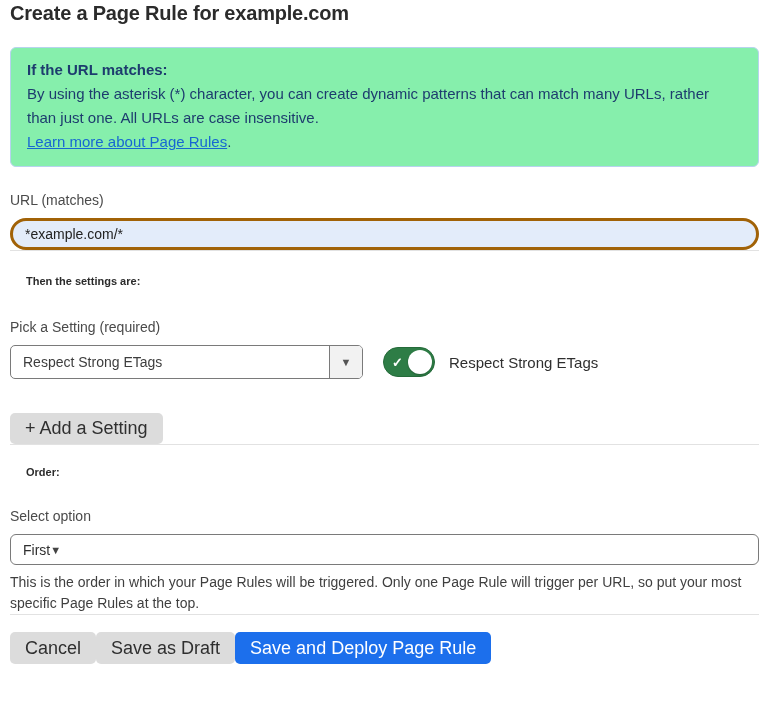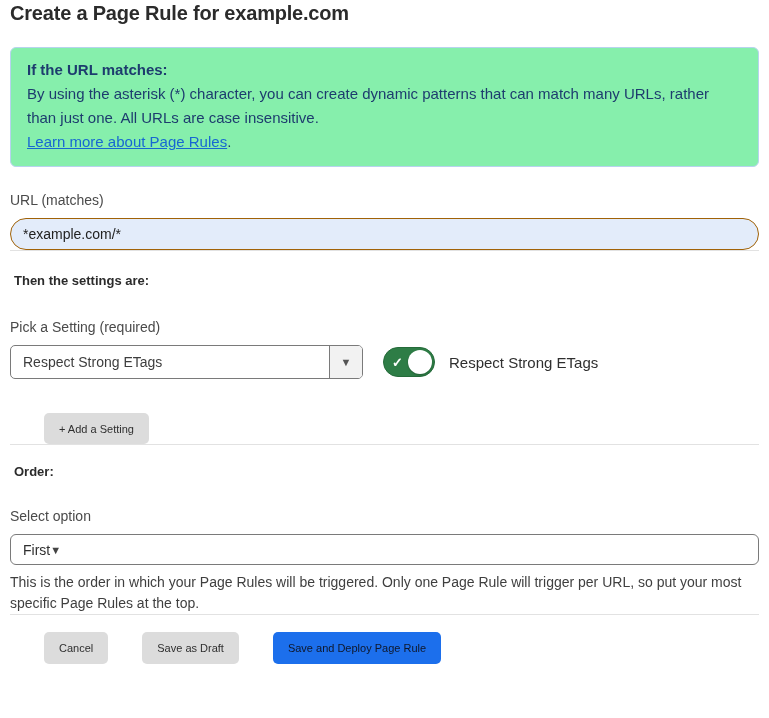--- a/index.html
+++ b/index.html
@@ -45,41 +45,41 @@
     line-height: 18px;
   }
   .label-url { margin-top: 24px; }
 
   .url-input {
     display: block;
     width: 749px;
     height: 32px;
     margin-top: 9px;
     background: #e3ecfa;
-    border: 1px solid #a16207;
+    border: 3px solid #a16207;
     border-radius: 16px;
     padding: 0 12px;
     font-family: "Liberation Sans", sans-serif;
     font-size: 14px;
     color: #222222;
     outline: none;
   }
 
   hr.divider {
     border: none;
     border-top: 1px solid #e2e2e2;
     margin: 0;
   }
   .divider-1 { margin-top: 37px; }
   .divider-2 { margin-top: 18px; }
   .divider-3 { margin-top: 15px; }
 
   .section-heading {
-    margin: 4px;
-    font-size: 13px;
+    margin: 16px;
+    font-size: 11px;
     font-weight: 700;
     color: #2b2b2b;
     line-height: 20px;
   }
   .heading-settings { margin-top: 20px; }
   .heading-order { margin-top: 17px; }
 
   .label-picker { margin-top: 27px; }
   .label-order-select { margin-top: 25px; }
 
@@ -156,28 +156,27 @@
     color: #2f2f2f;
   }
 
   .btn {
     display: inline-flex;
     align-items: center;
     justify-content: center;
     border: none;
     border-radius: 5px;
     font-family: "Liberation Sans", sans-serif;
-    font-size: 11px;
+    font-size: 18px;
     cursor: pointer;
     padding: 8px 15px;
     height: 32px;
-    margin-left: 34px;
   }
   .btn-gray { background: #dcdcdc; color: #2f2f2f; }
-  .btn-blue { background: #1c6fec; color: #0f172a; }
+  .btn-blue { background: #1c6fec; color: #ffffff; }
 
   .add-setting-btn { margin-top: 34px; height: 31px; }
 
   .order-select {
     margin-top: 9px;
     width: 749px;
     height: 31px;
     border: 1px solid #7a7a7a;
     border-radius: 6px;
     background: #ffffff;

